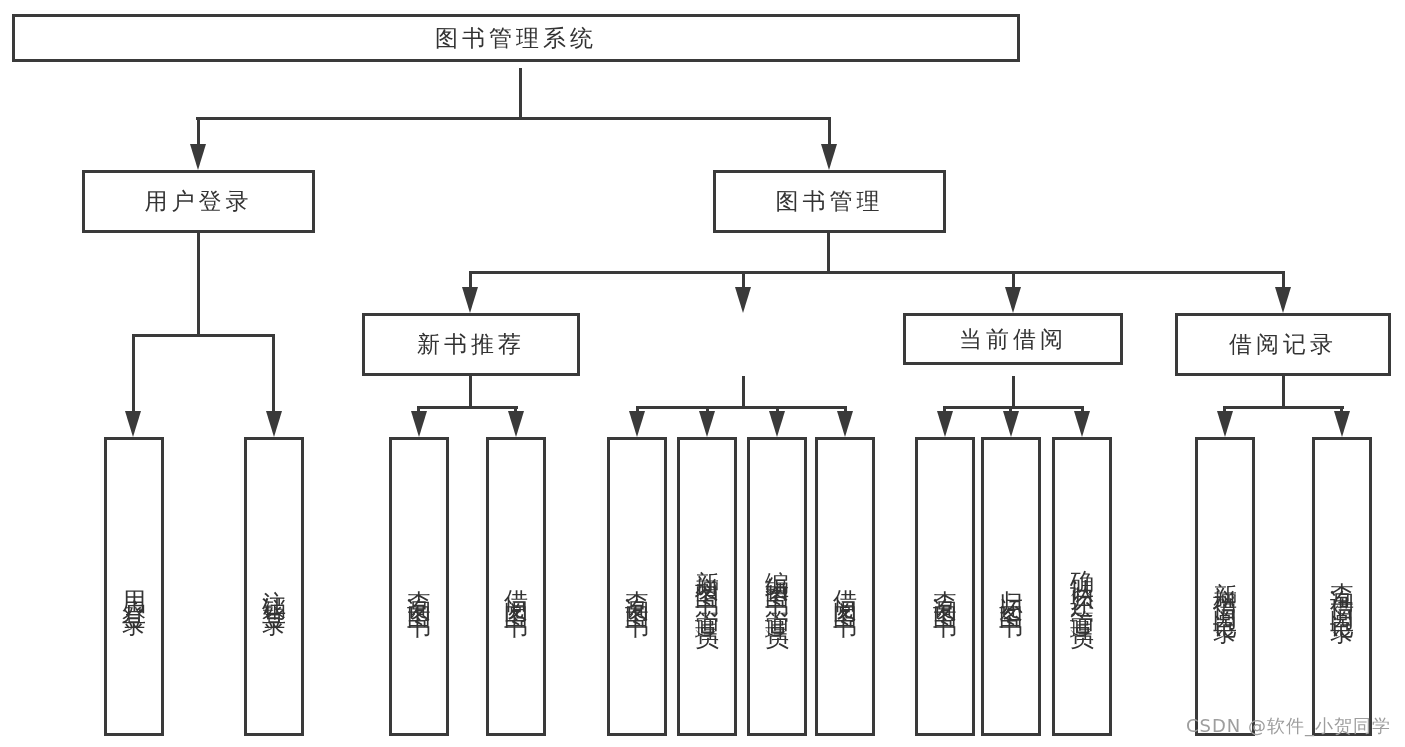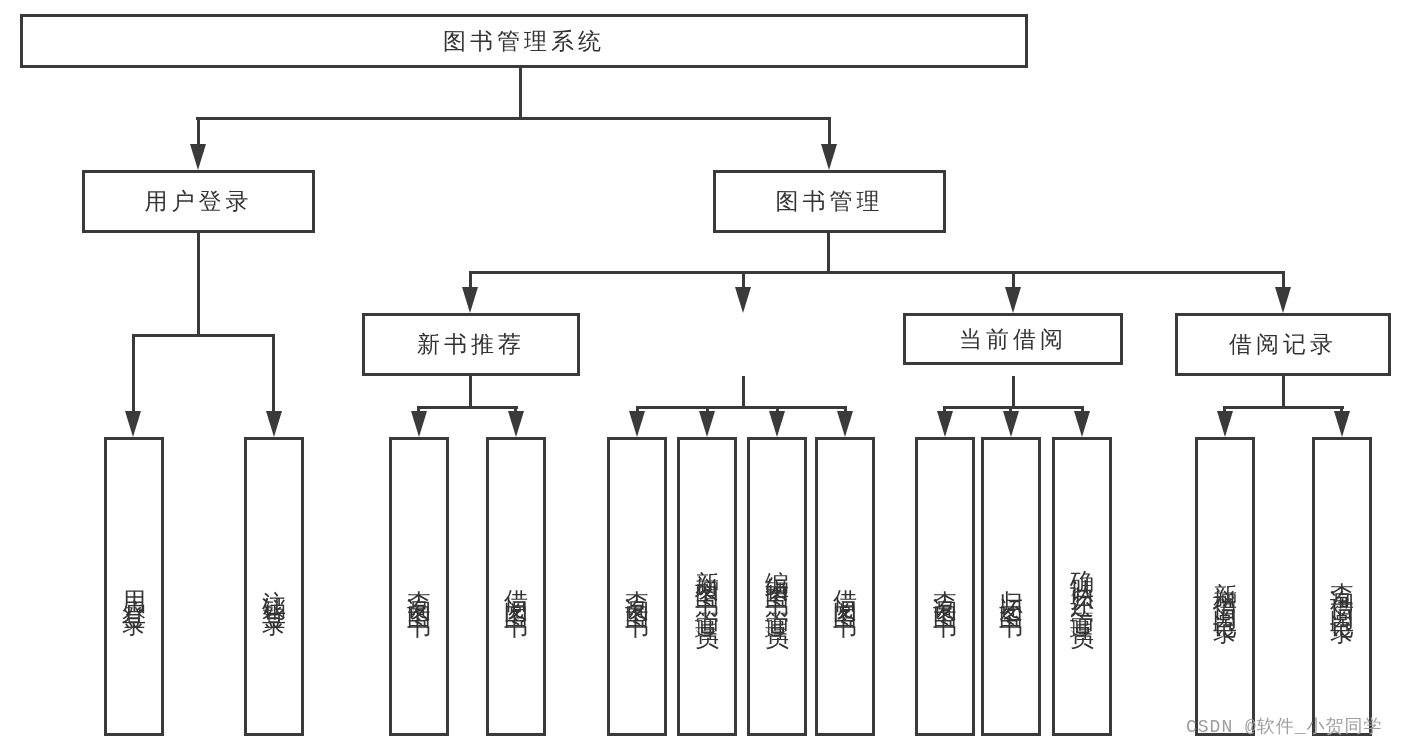--- a/index.html
+++ b/index.html
@@ -47,21 +47,20 @@
     border-right:8px solid transparent;
     border-top:26px solid var(--line);
   }
   .watermark{
     position:absolute;
     left:1186px;top:714px;
     font-size:18px;
     letter-spacing:1px;
     color:var(--wm);
     white-space:nowrap;
-    font-family:Liberation Mono, monospace;
   }
 </style>
 </head>
 <body>
 
 <div class="canvas">
 
   <div class="vline" style="left:519px;top:68px;height:50px"></div>
   <div class="hline" style="left:196px;top:117px;width:635px"></div>
   <div class="vline" style="left:197px;top:117px;height:29px"></div>
@@ -114,21 +113,21 @@
   <div class="vline" style="left:1081px;top:406px;height:7px"></div>
   <div class="arrow" style="left:1074px;top:411px"></div>
 
   <div class="vline" style="left:1282px;top:376px;height:31px"></div>
   <div class="hline" style="left:1223px;top:406px;width:121px"></div>
   <div class="vline" style="left:1223px;top:406px;height:7px"></div>
   <div class="arrow" style="left:1217px;top:411px"></div>
   <div class="vline" style="left:1340px;top:406px;height:7px"></div>
   <div class="arrow" style="left:1334px;top:411px"></div>
 
-  <div class="node" style="left:20px;top:14px;width:1008px;height:54px">
+  <div class="node" style="left:12px;top:14px;width:1008px;height:48px">
     <span>图书管理系统</span>
   </div>
 
   <div class="node" style="left:82px;top:170px;width:233px;height:63px">
     <span>用户登录</span>
   </div>
   <div class="node" style="left:362px;top:313px;width:218px;height:63px">
     <span>新书推荐</span>
   </div>
 

